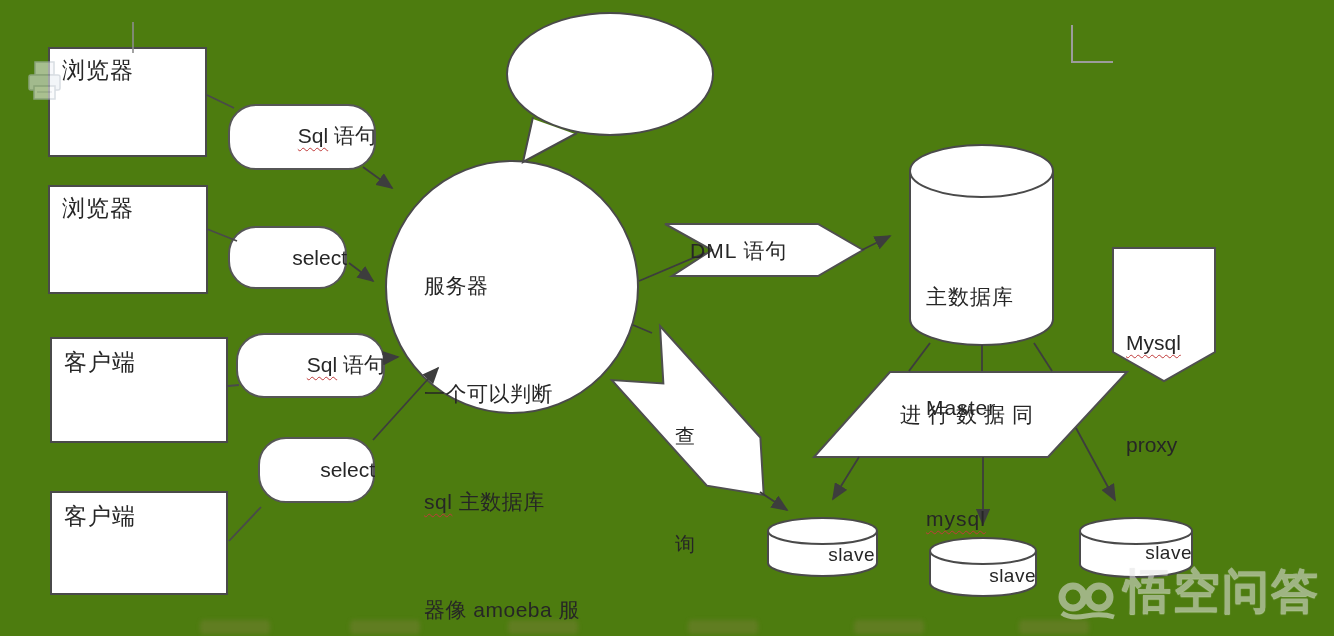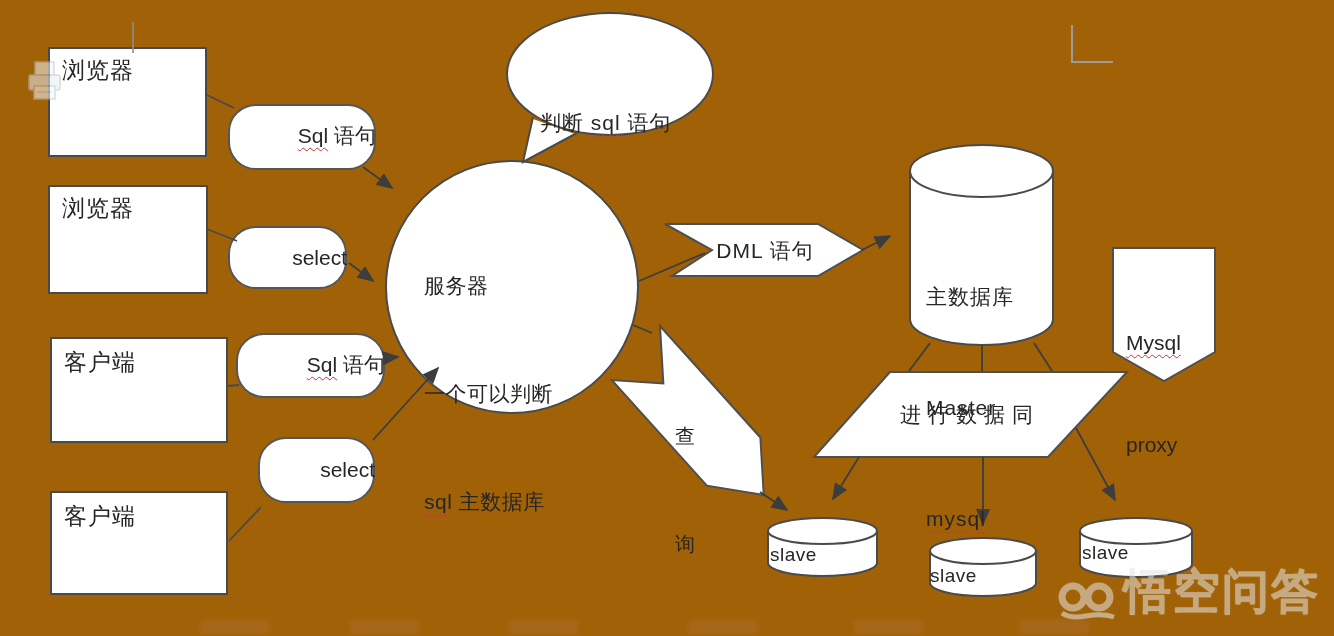--- a/index.html
+++ b/index.html
@@ -1,18 +1,18 @@
 <!DOCTYPE html>
 <html><head>
 <meta charset="utf-8">
 <style>
   html,body{margin:0;padding:0;background:#ffffff;}
   #stage{
     position:relative;width:1334px;height:636px;overflow:hidden;
-    background:#a16207;
+    background:#4d7c0f;
     font-family:"Liberation Sans","DejaVu Sans",sans-serif;
     color:#262626;
   }
   
   .box{
     position:absolute;background:#ffffff;border:2px solid #4a4a4a;
     box-sizing:border-box;
   }
   .pill{
     position:absolute;background:#ffffff;border:2px solid #565656;
@@ -33,22 +33,22 @@
     text-decoration-thickness:1px;
     text-underline-offset:4px;
   }
   .server-text{font-size:21px;line-height:36px;letter-spacing:0.5px;}
   .server-text .ttl{}
   .callout-text{font-size:21px;line-height:33px;letter-spacing:1px;}
   .master-text{font-size:21px;line-height:37px;letter-spacing:1px;}
   .proxy-text{font-size:21px;line-height:34px;}
   .query-text{font-size:20px;line-height:36px;text-align:center;letter-spacing:2px;}
   .sync-text{font-size:21px;text-align:center;letter-spacing:7px;}
-  .slave-text{font-size:19px;text-align:left;letter-spacing:0.5px;}
-  .dml-text{font-size:21px;text-align:center;letter-spacing:1px;}
+  .slave-text{font-size:19px;text-align:right;letter-spacing:0.5px;}
+  .dml-text{font-size:21px;text-align:left;letter-spacing:1px;}
   svg.overlay{position:absolute;left:0;top:0;pointer-events:none;}
   
   .watermark{
     position:absolute;left:1056px;top:560px;display:flex;align-items:flex-end;
     opacity:0.55;
   }
   .wm-text{
     font-size:47px;font-weight:bold;color:#e3e3e3;white-space:nowrap;
     text-shadow:0 1px 1px #ffffff, 0 0 1px #d0d0d0;
     letter-spacing:2px;margin-left:6px;
@@ -150,25 +150,25 @@
 
   <div class="txt pill-label" style="left:228px;top:123px;width:148px;"><span class="wavy">Sql</span><span> 语句</span></div>
   <div class="txt pill-label" style="left:228px;top:245px;width:119px;">select</div>
   <div class="txt pill-label" style="left:236px;top:352px;width:149px;"><span class="wavy">Sql</span><span> 语句</span></div>
   <div class="txt pill-label" style="left:258px;top:457px;width:117px;">select</div>
 
   <div class="txt server-text" style="left:424px;top:196px;width:192px;">
     <div class="ttl">服务器</div>
     <div>一个可以判断</div>
     <div><span class="wavy">sql</span><span> 主数据库</span></div>
+    <div>器像 amoeba 服</div>
     
   </div>
 
   <div class="txt callout-text" style="left:540px;top:40px;">
-    <div><span>判断 </span><span class="wavy">sql</span><span> 语句</span></div>
   </div>
 
   <div class="txt dml-text" style="left:690px;top:238px;width:150px;">DML 语句</div>
 
   <div class="txt query-text" style="left:649px;top:346px;width:74px;">
     <div>查</div>
     <div>询</div>
     <div>数据</div>
   </div>
 

